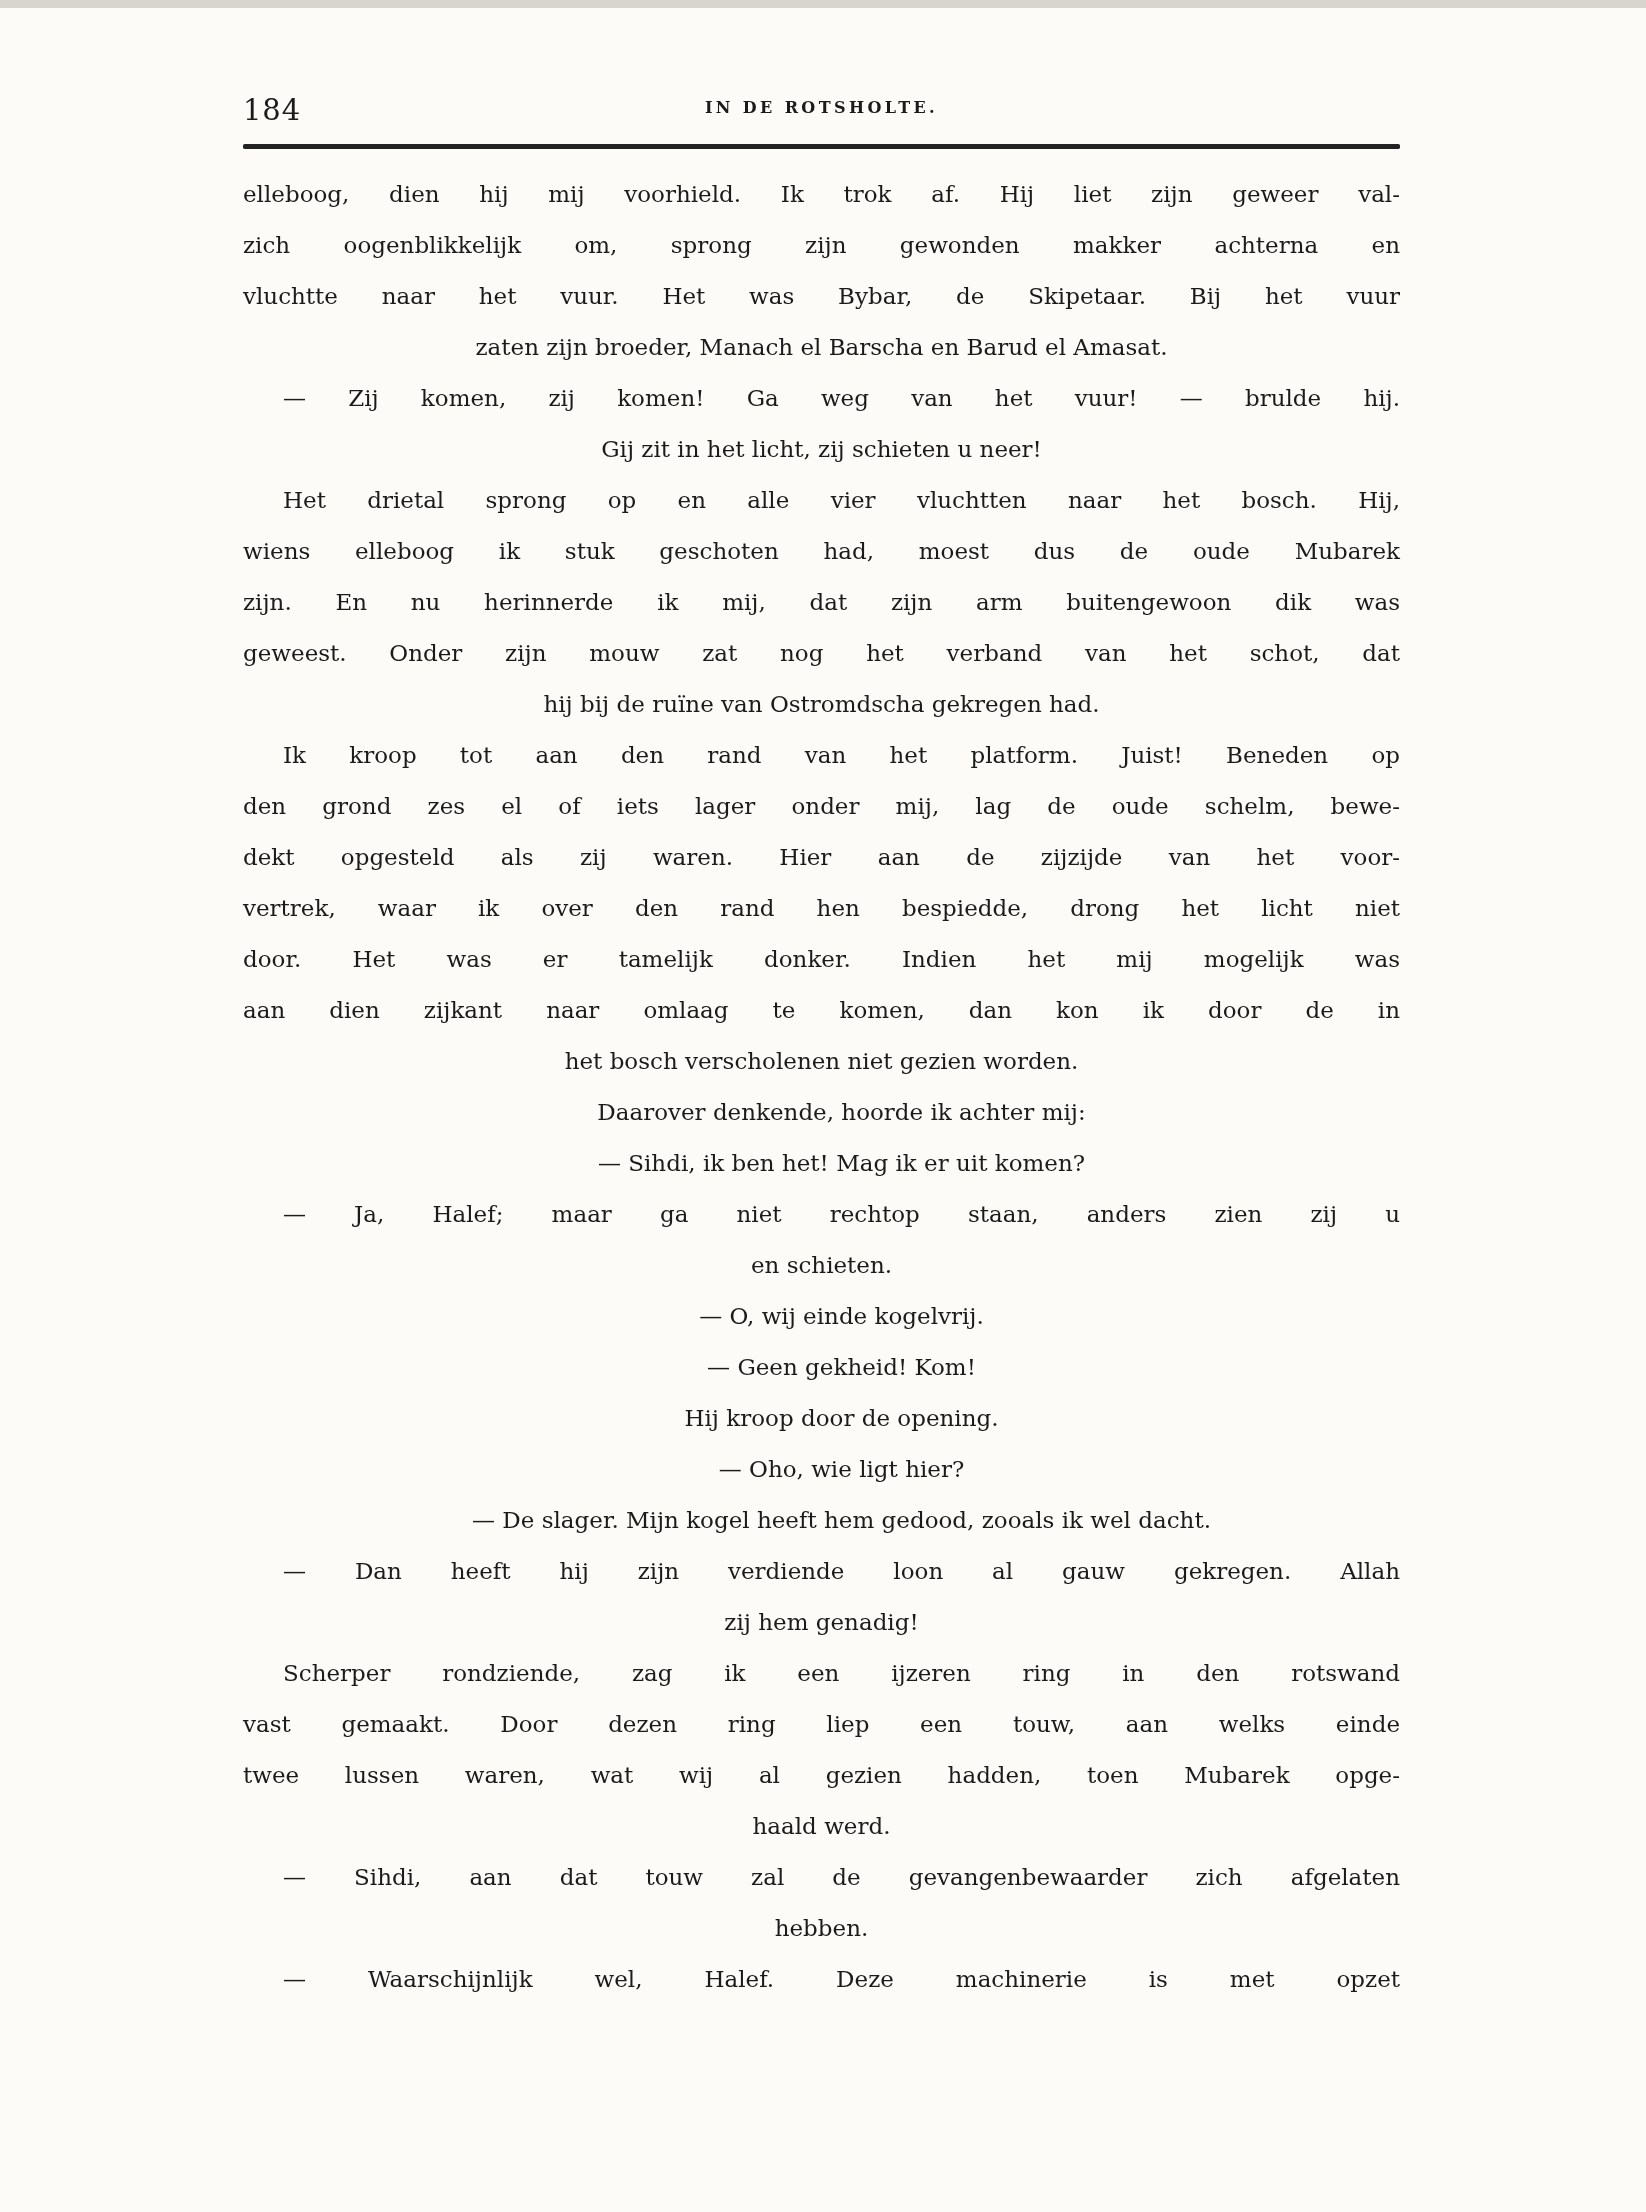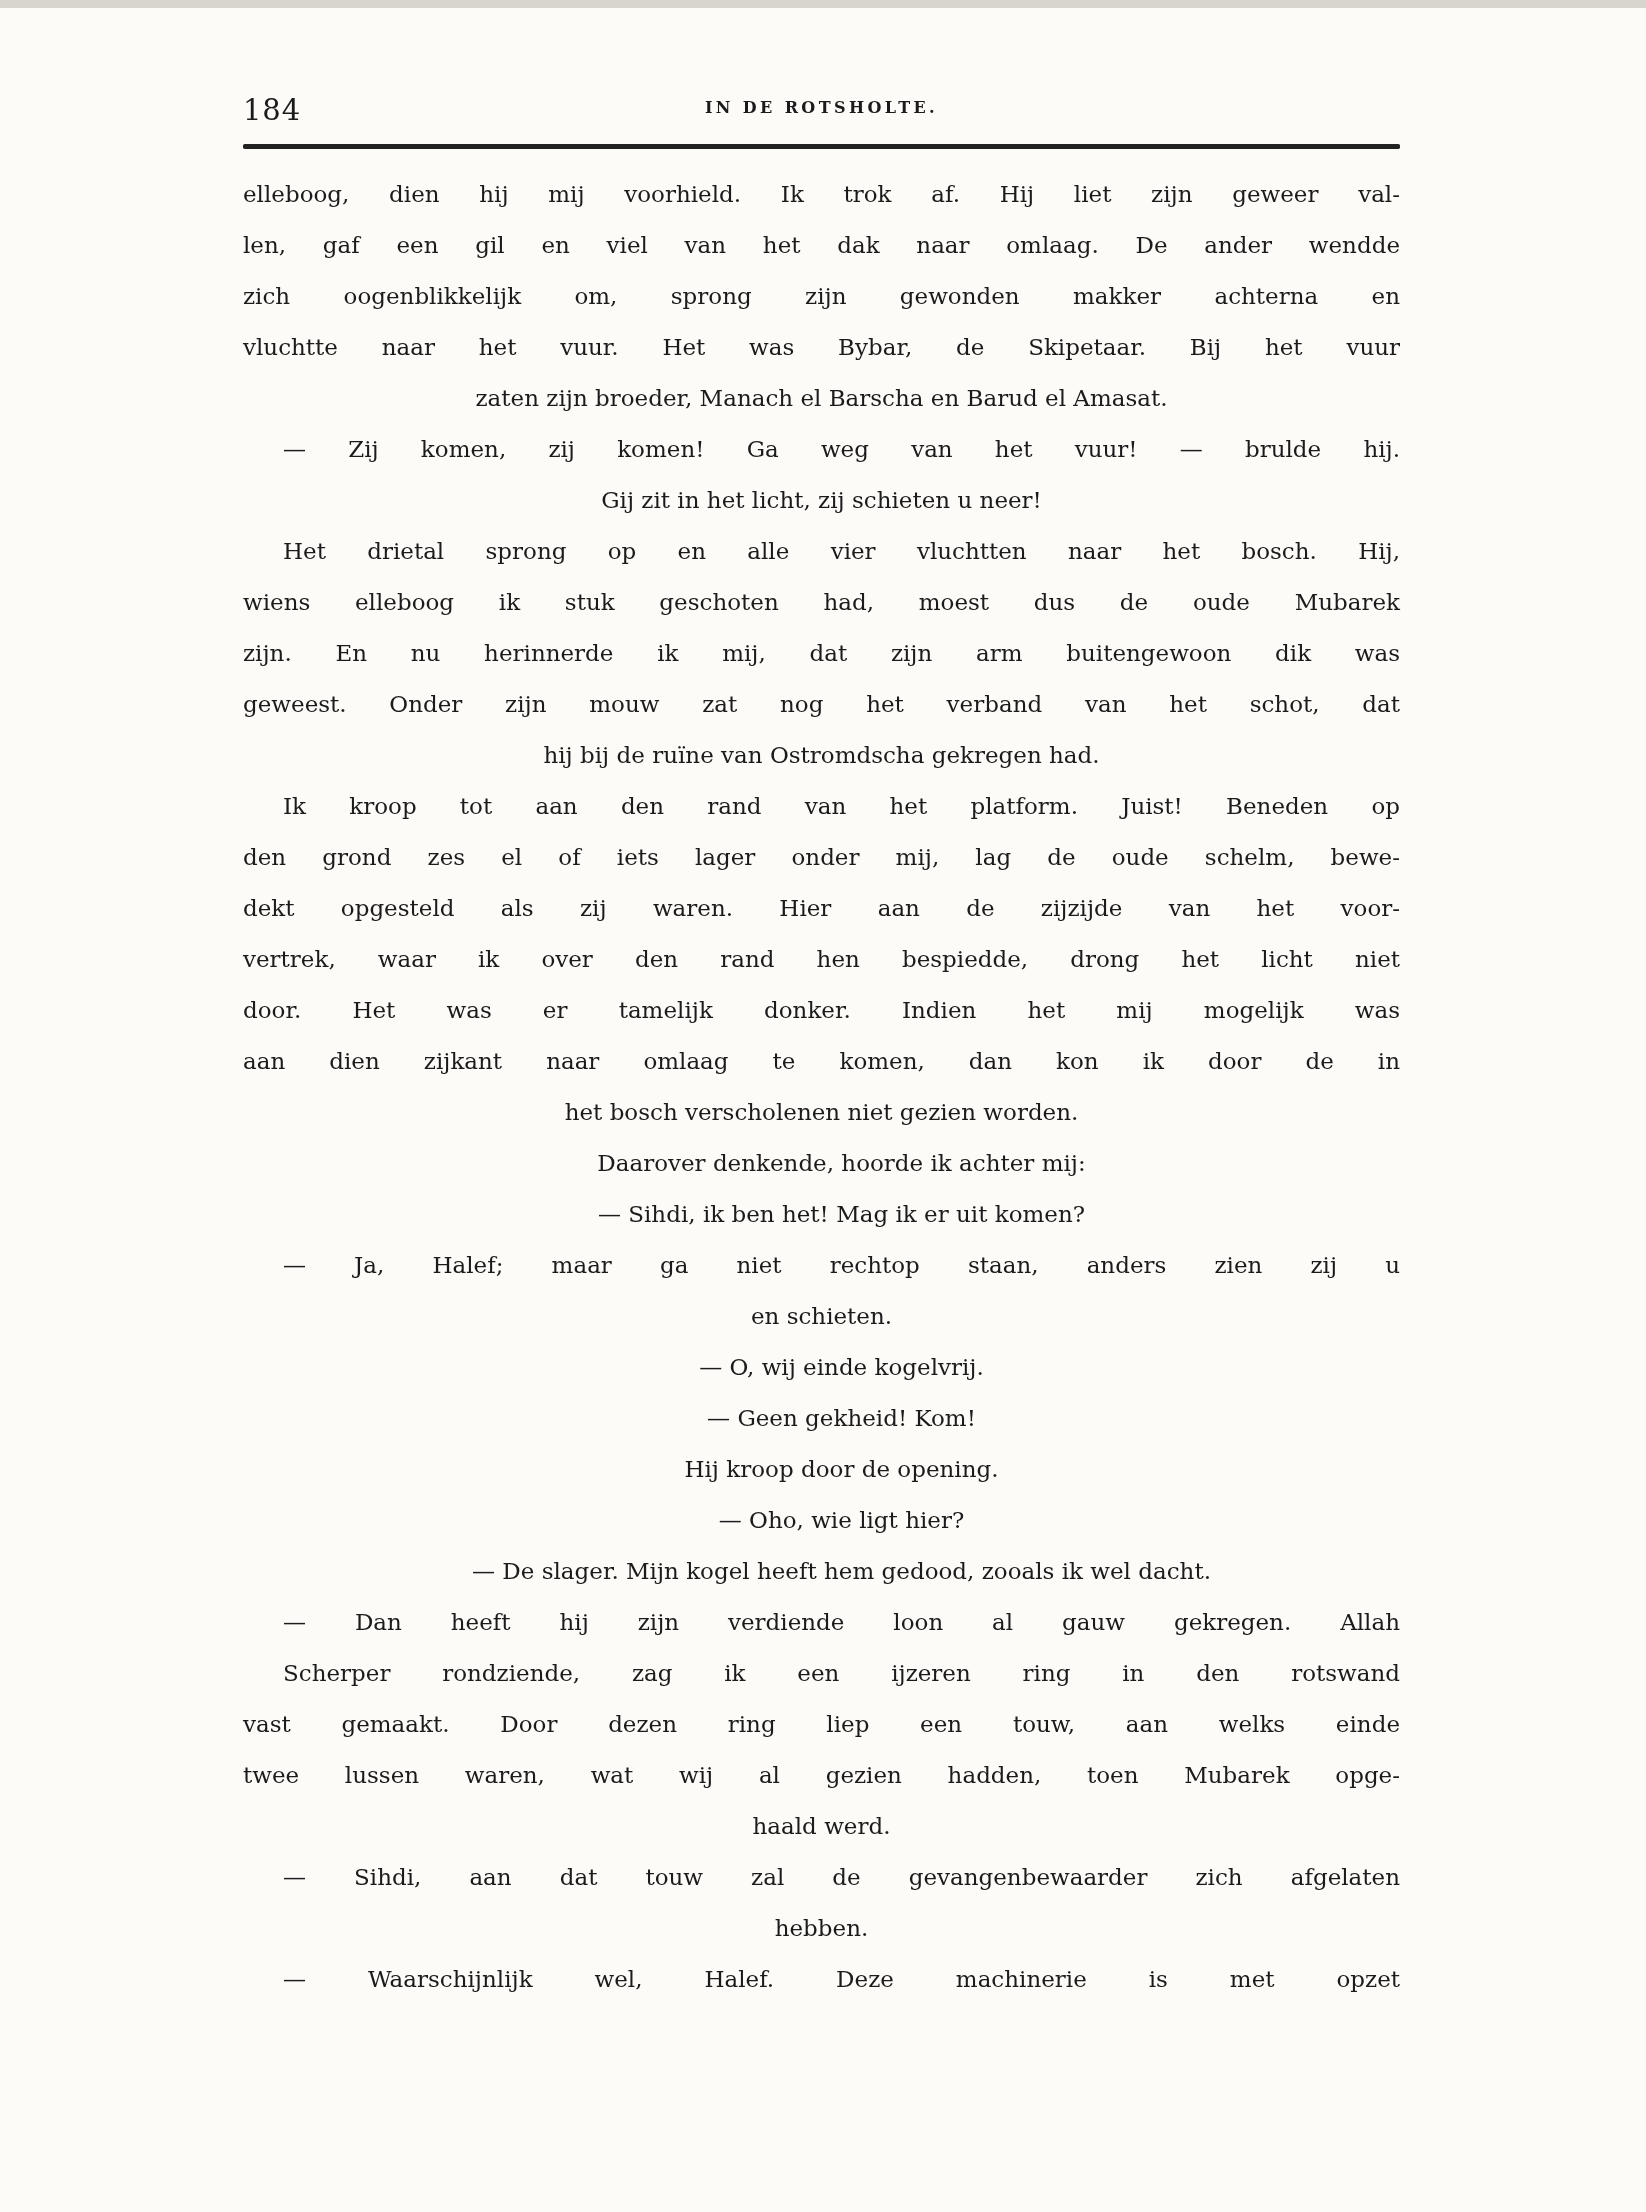--- a/index.html
+++ b/index.html
@@ -71,21 +71,20 @@
 
 <div class="page">
   <header class="page-header">
     <span class="page-number">184</span>
     <span class="running-title">IN DE ROTSHOLTE.</span>
   </header>
   <div class="header-rule"></div>
   <main class="body-text" id="body-text">
       <div class="paragraph">
         <div class="line just">elleboog, dien hij mij voorhield. Ik trok af. Hij liet zijn geweer val-</div>
-        <div class="line just">len, gaf een gil en viel van het dak naar omlaag. De ander wendde</div>
         <div class="line just">zich oogenblikkelijk om, sprong zijn gewonden makker achterna en</div>
         <div class="line just">vluchtte naar het vuur. Het was Bybar, de Skipetaar. Bij het vuur</div>
         <div class="line">zaten zijn broeder, Manach el Barscha en Barud el Amasat.</div>
       </div>
       <div class="paragraph">
         <div class="line just indent">— Zij komen, zij komen! Ga weg van het vuur! — brulde hij.</div>
         <div class="line">Gij zit in het licht, zij schieten u neer!</div>
       </div>
       <div class="paragraph">
         <div class="line just indent">Het drietal sprong op en alle vier vluchtten naar het bosch. Hij,</div>
@@ -123,20 +122,21 @@
         <div class="line indent">Hij kroop door de opening.</div>
       </div>
       <div class="paragraph">
         <div class="line indent">— Oho, wie ligt hier?</div>
       </div>
       <div class="paragraph">
         <div class="line indent">— De slager. Mijn kogel heeft hem gedood, zooals ik wel dacht.</div>
       </div>
       <div class="paragraph">
         <div class="line just indent">— Dan heeft hij zijn verdiende loon al gauw gekregen. Allah</div>
+        <div class="line">zij hem genadig!</div>
       </div>
       <div class="paragraph">
         <div class="line just indent">Scherper rondziende, zag ik een ijzeren ring in den rotswand</div>
         <div class="line just">vast gemaakt. Door dezen ring liep een touw, aan welks einde</div>
         <div class="line just">twee lussen waren, wat wij al gezien hadden, toen Mubarek opge-</div>
         <div class="line">haald werd.</div>
       </div>
       <div class="paragraph">
         <div class="line just indent">— Sihdi, aan dat touw zal de gevangenbewaarder zich afgelaten</div>
         <div class="line">hebben.</div>

